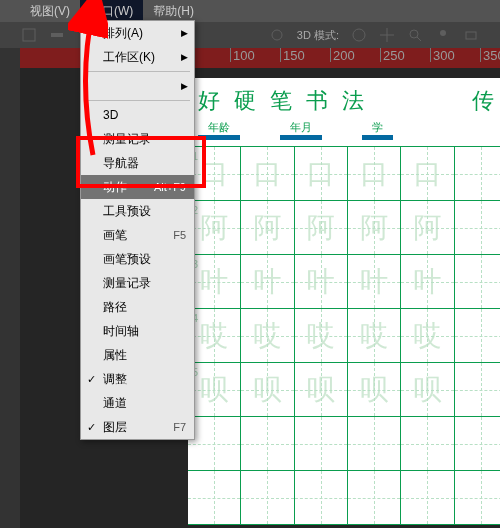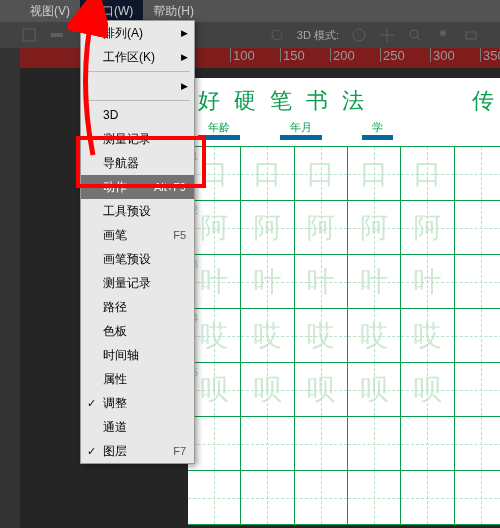--- a/index.html
+++ b/index.html
@@ -249,23 +249,20 @@
   <div class="dd-item">
       <span class="label">画笔预设</span>
     </div>
   <div class="dd-item">
       <span class="label">测量记录</span>
     </div>
   <div class="dd-item">
       <span class="label">路径</span>
     </div>
   <div class="dd-item">
-      <span class="label">色板</span>
-    </div>
-  <div class="dd-item">
       <span class="label">时间轴</span>
     </div>
   <div class="dd-item">
       <span class="label">属性</span>
     </div>
   <div class="dd-item">
       <span class="check">✓</span>
       <span class="label">调整</span>
     </div>
   <div class="dd-item">

